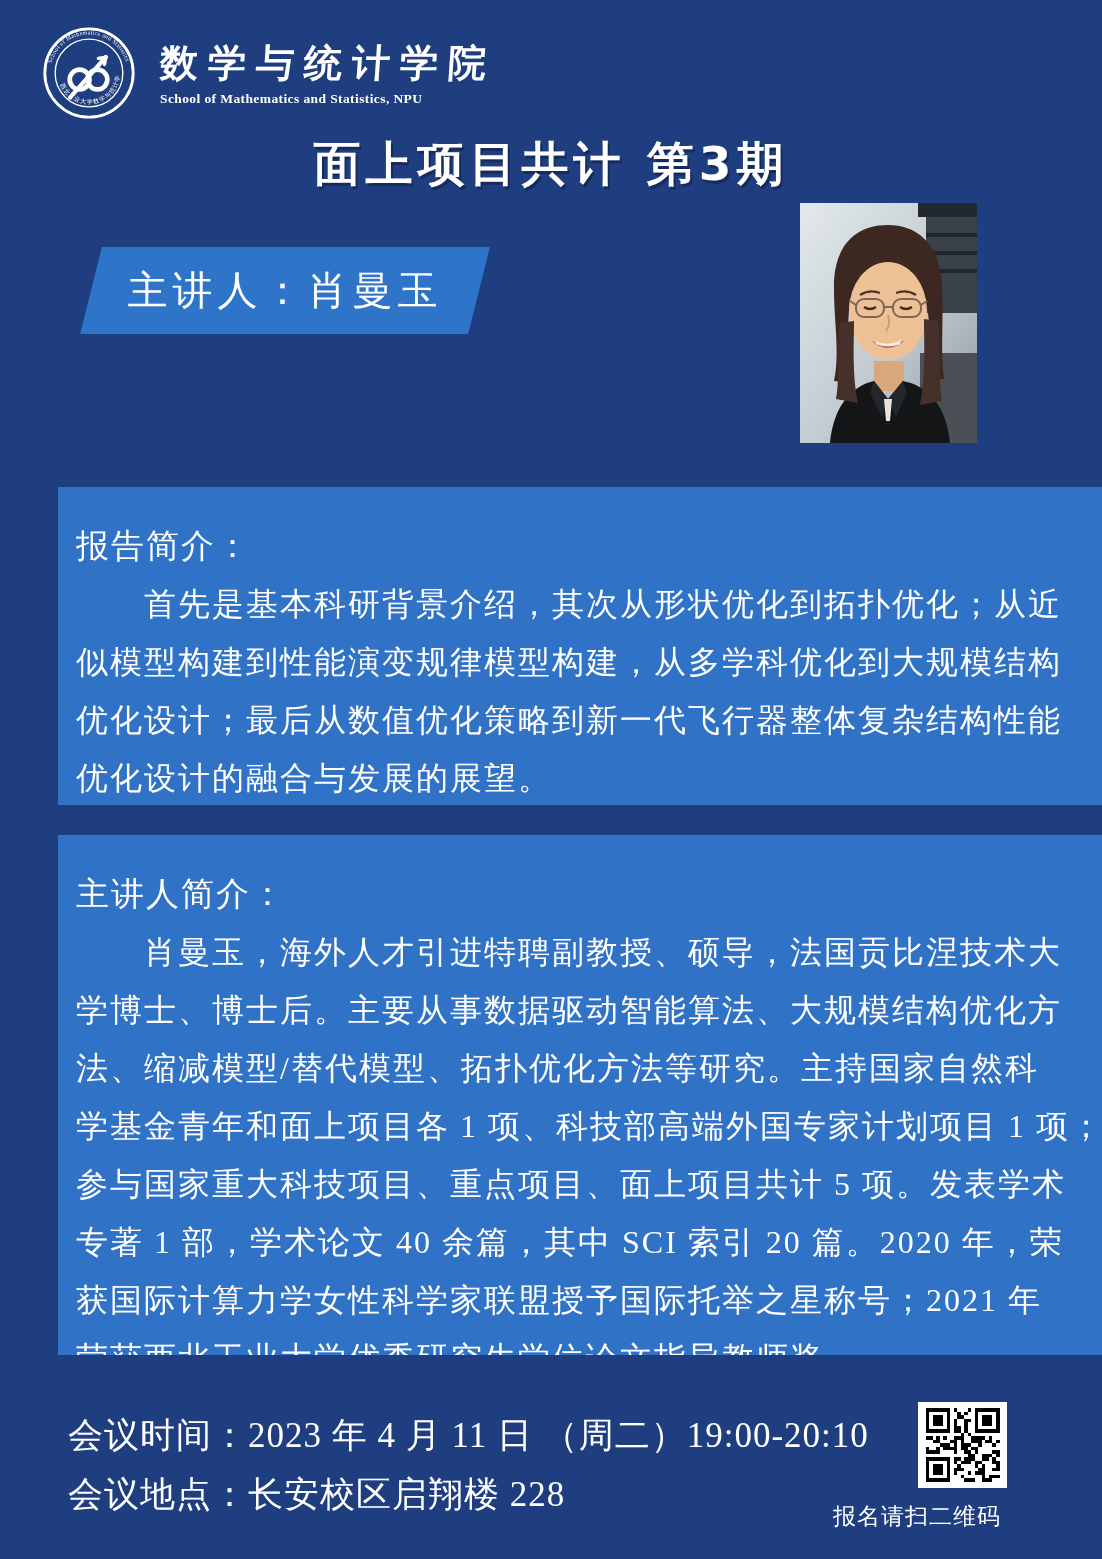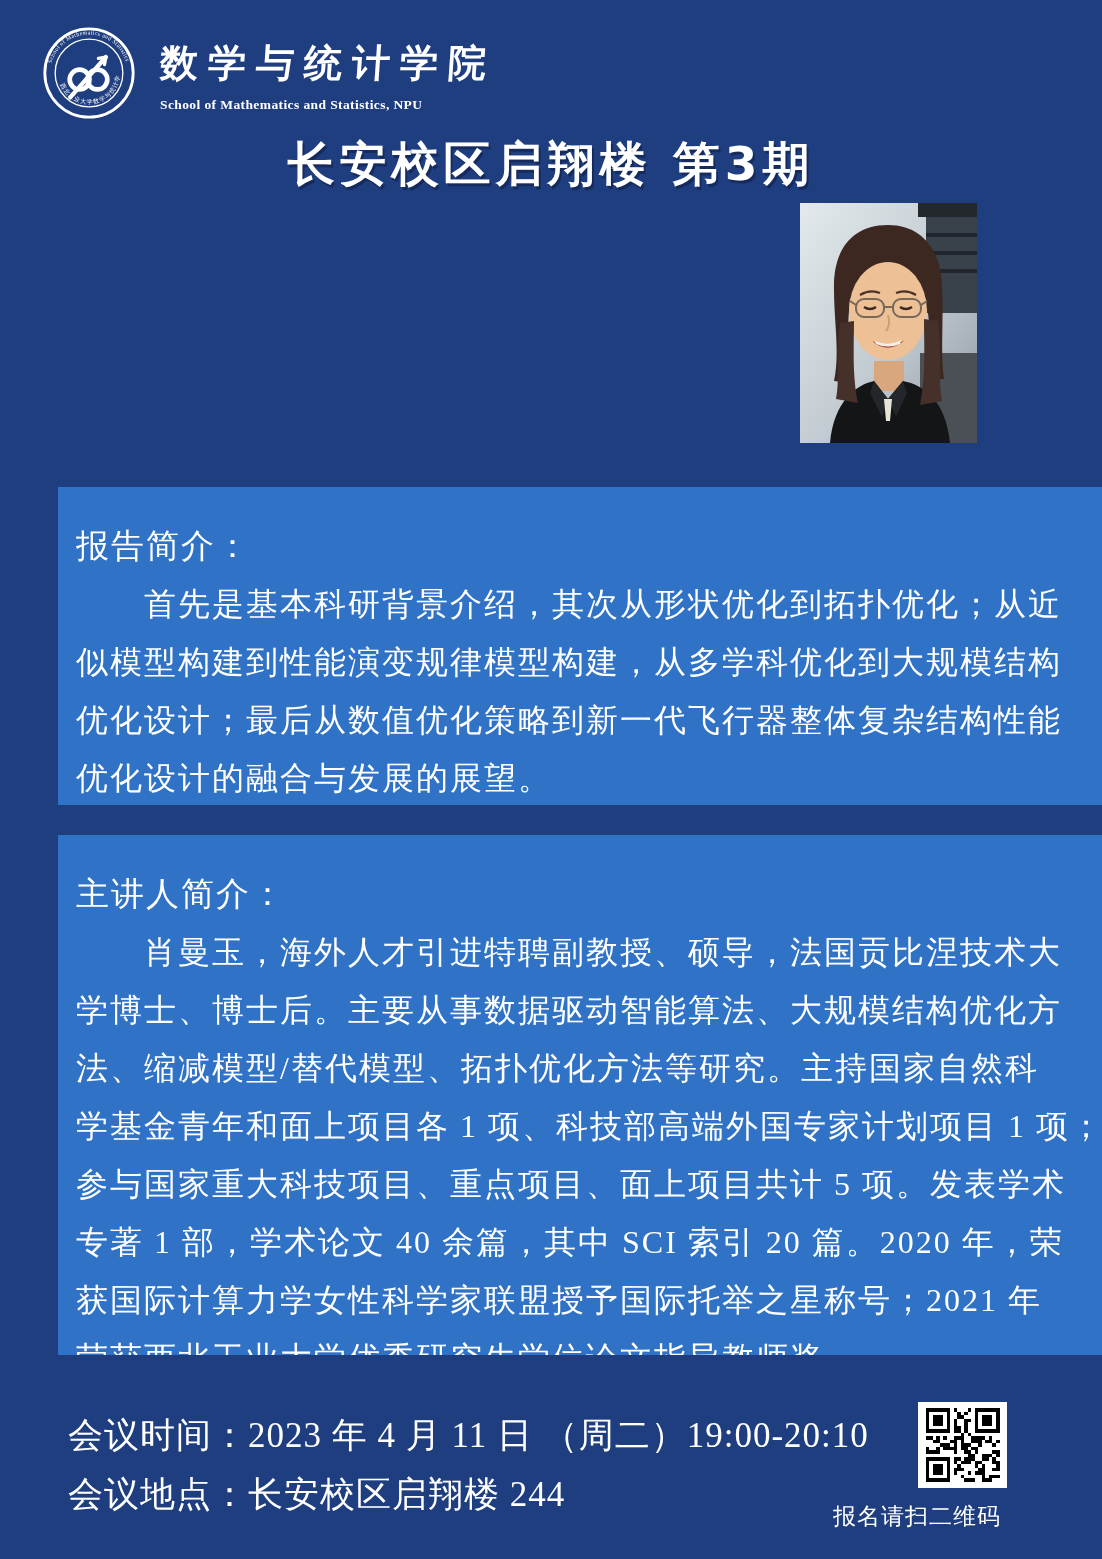--- a/index.html
+++ b/index.html
@@ -16,21 +16,21 @@
     position:relative;width:1102px;height:1559px;overflow:hidden;
     background:var(--background);color:var(--text-white);
   }
   
   .logo{position:absolute;left:42px;top:26px;width:94px;height:94px;}
   .org{position:absolute;left:160px;top:38px;}
   .org-zh{
     font-size:38px;font-weight:bold;letter-spacing:10px;
     font-family:"Liberation Serif",serif;transform:skewX(-4deg);
   }
-  .org-en{font-size:13.5px;font-weight:bold;letter-spacing:.4px;margin-top:8px;}
+  .org-en{font-size:13.5px;font-weight:bold;letter-spacing:.4px;margin-top:2px;}
   
   .main-title{
     position:absolute;left:0;top:133px;width:1102px;text-align:center;
     font-family:"DejaVu Sans",sans-serif;font-weight:900;font-size:47px;
     letter-spacing:5px;color:#fff;
     text-shadow:2px 3px 0 rgba(12,28,66,.55);
   }
   
   .speaker-banner{
     position:absolute;left:91px;top:247px;width:388px;height:87px;
@@ -110,22 +110,25 @@
         <path d="M 30,76 L 68,33" stroke-width="4.5"></path>
         <path d="M 68,33 l -8,1.5 M 68,33 l -1.5,8" stroke-width="3.5"></path>
       </g>
     </svg>
   </div>
   <div class="org">
     <div class="org-zh">数学与统计学院</div>
     <div class="org-en">School of Mathematics and Statistics, NPU</div>
   </div>
 
-  <div class="main-title">长安校区启翔楼 第3期</div>
-
+  <div class="main-title">面上项目共计 第3期</div>
+
+  <div class="speaker-banner">
+    <span>主讲人：肖曼玉</span>
+  </div>
 
 
   <div class="photo">
     <svg viewBox="0 0 177 240" aria-hidden="true">
       <defs>
         <linearGradient id="bgGrad" x1="0" y1="0" x2="1" y2="1">
           <stop offset="0" stop-color="#e3e9ec"></stop>
           <stop offset="0.55" stop-color="#c2cbd1"></stop>
           <stop offset="1" stop-color="#8e979e"></stop>
         </linearGradient>
@@ -181,21 +184,21 @@
 法、缩减模型/替代模型、拓扑优化方法等研究。主持国家自然科
 学基金青年和面上项目各 1 项、科技部高端外国专家计划项目 1 项；
 参与国家重大科技项目、重点项目、面上项目共计 5 项。发表学术
 专著 1 部，学术论文 40 余篇，其中 SCI 索引 20 篇。2020 年，荣
 获国际计算力学女性科学家联盟授予国际托举之星称号；2021 年
 荣获西北工业大学优秀研究生学位论文指导教师奖。</p>
   </section>
 
   <div class="meeting">
     <div>会议时间：2023 年 4 月 11 日 （周二）19:00-20:10</div>
-    <div>会议地点：长安校区启翔楼 244</div>
+    <div>会议地点：长安校区启翔楼 228</div>
   </div>
 
   <div class="qr-box">
     <svg viewBox="0 0 21 21" shape-rendering="crispEdges">
       <g fill="#000000">
         <rect x="0" y="0" width="7" height="7"></rect>
         <rect x="14" y="0" width="7" height="7"></rect>
         <rect x="0" y="14" width="7" height="7"></rect>
       </g>
       <g fill="#ffffff">

